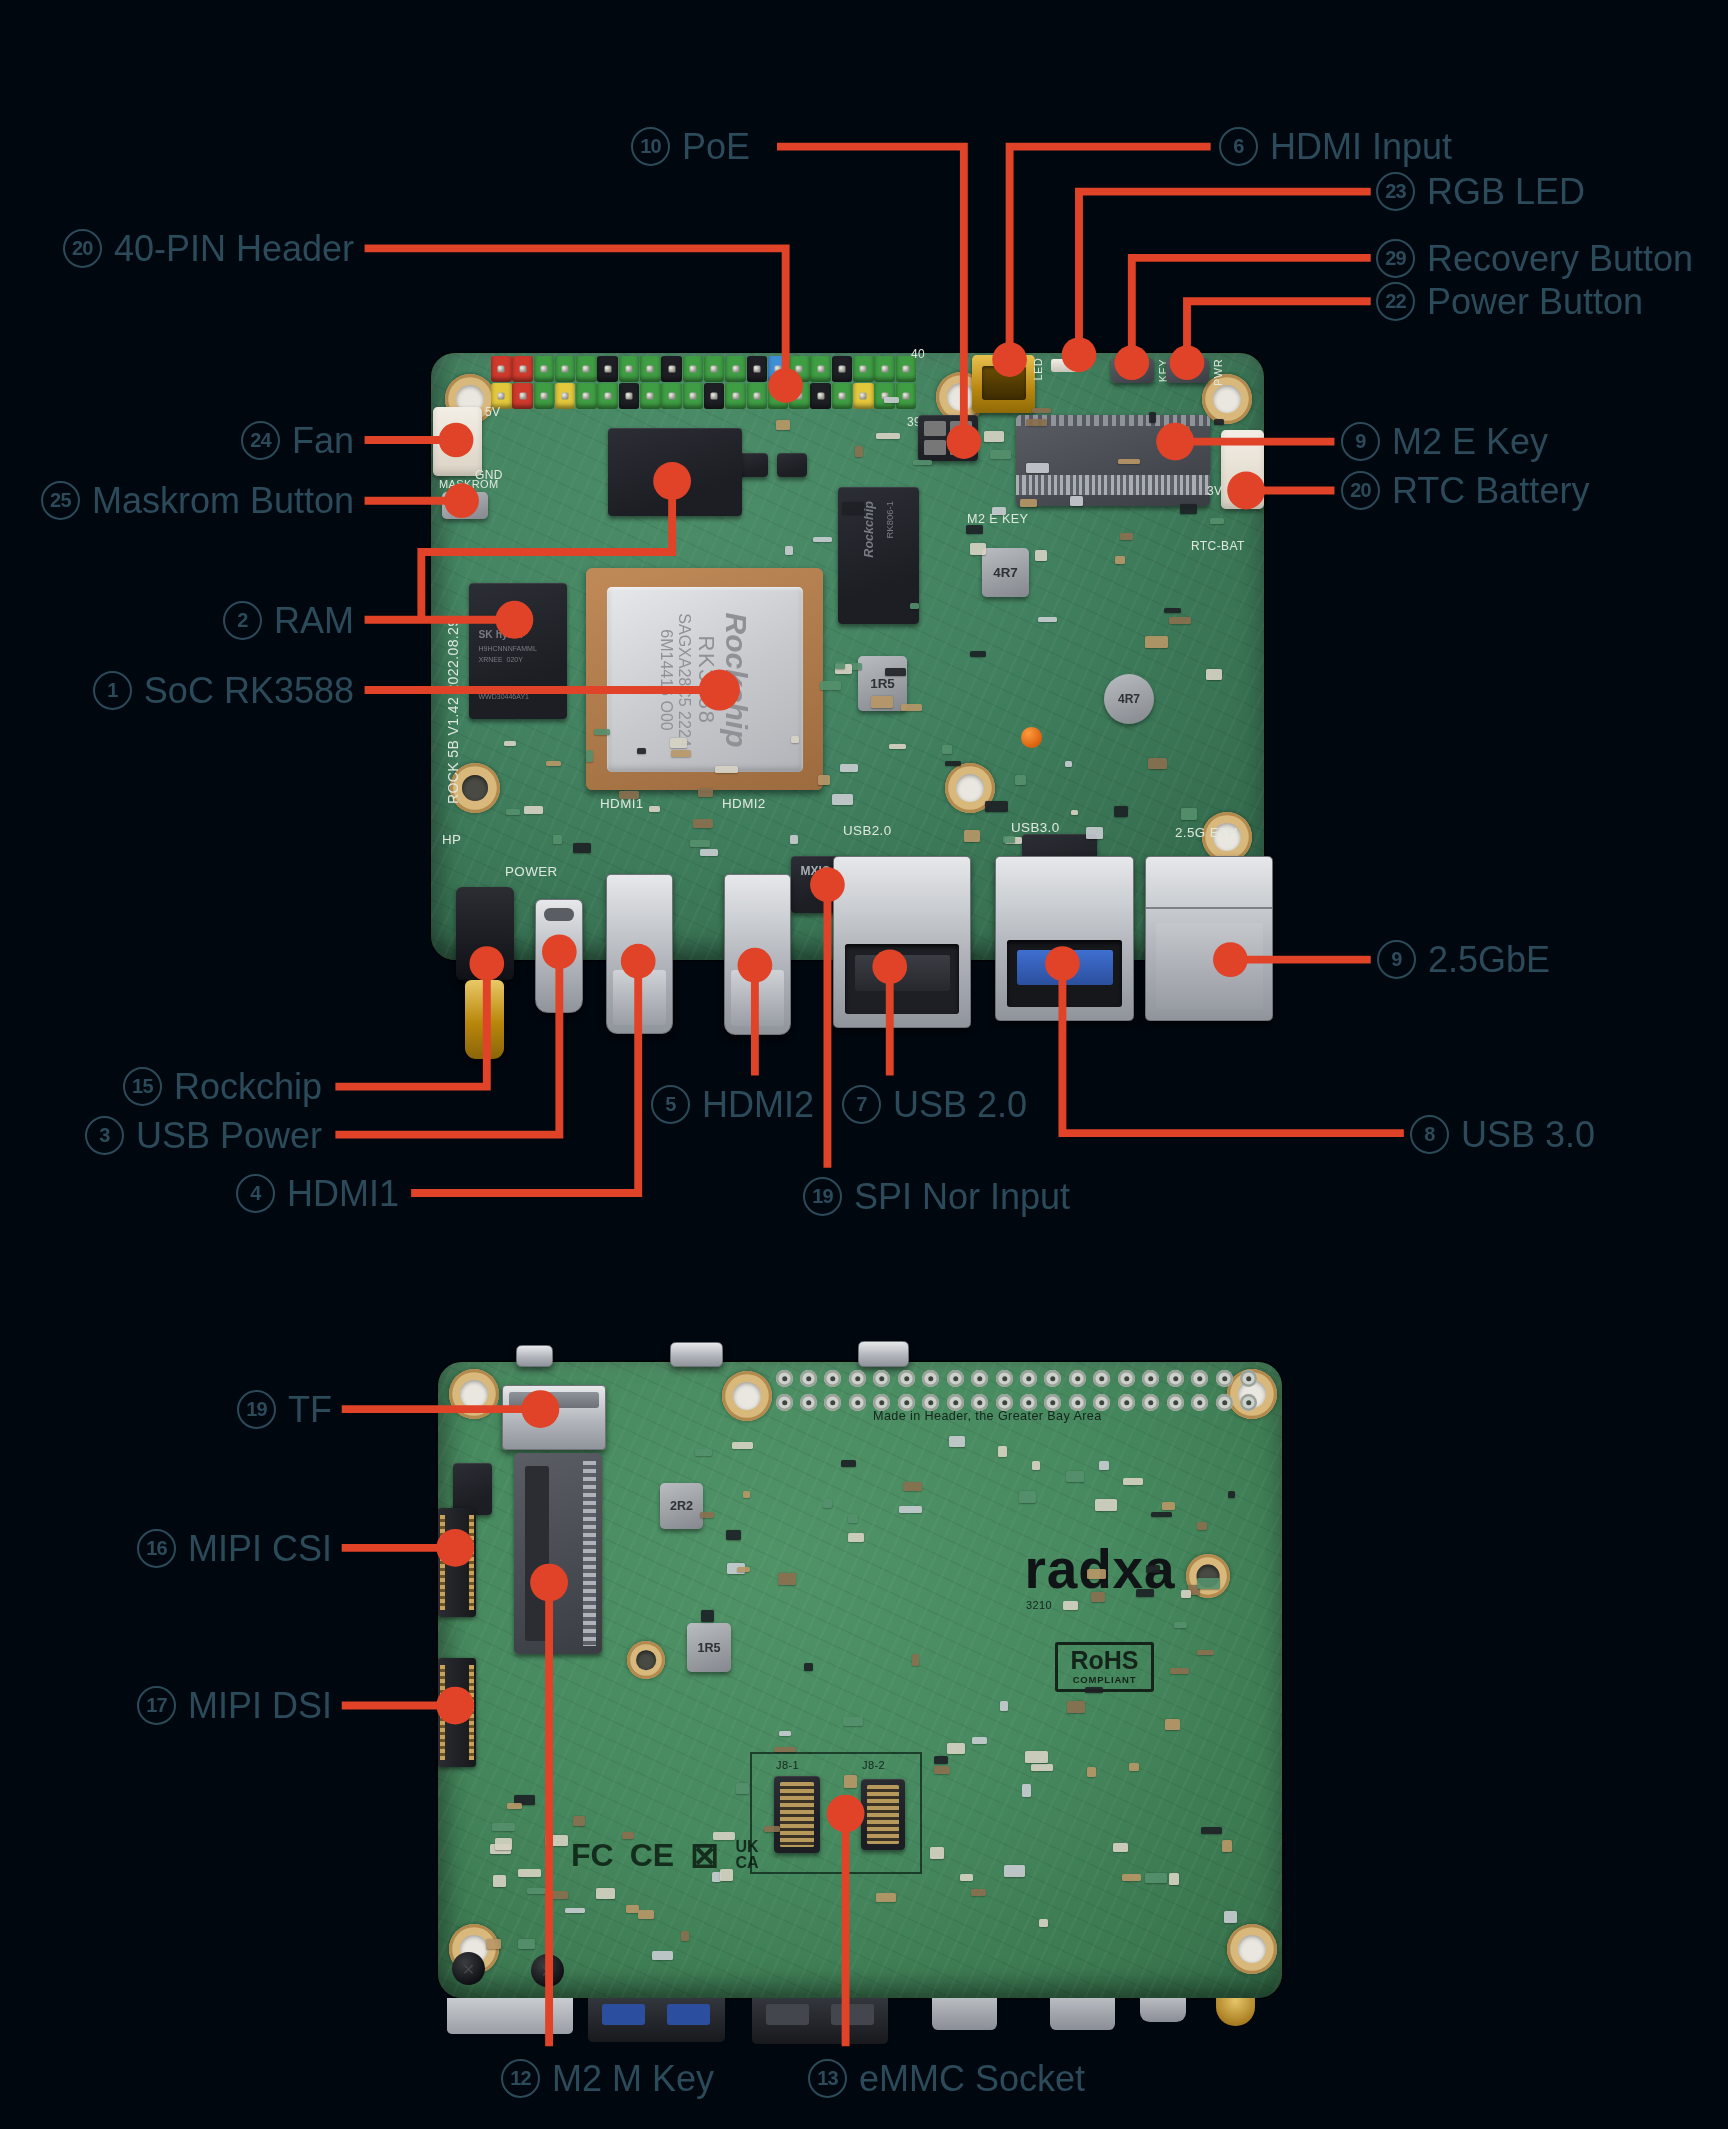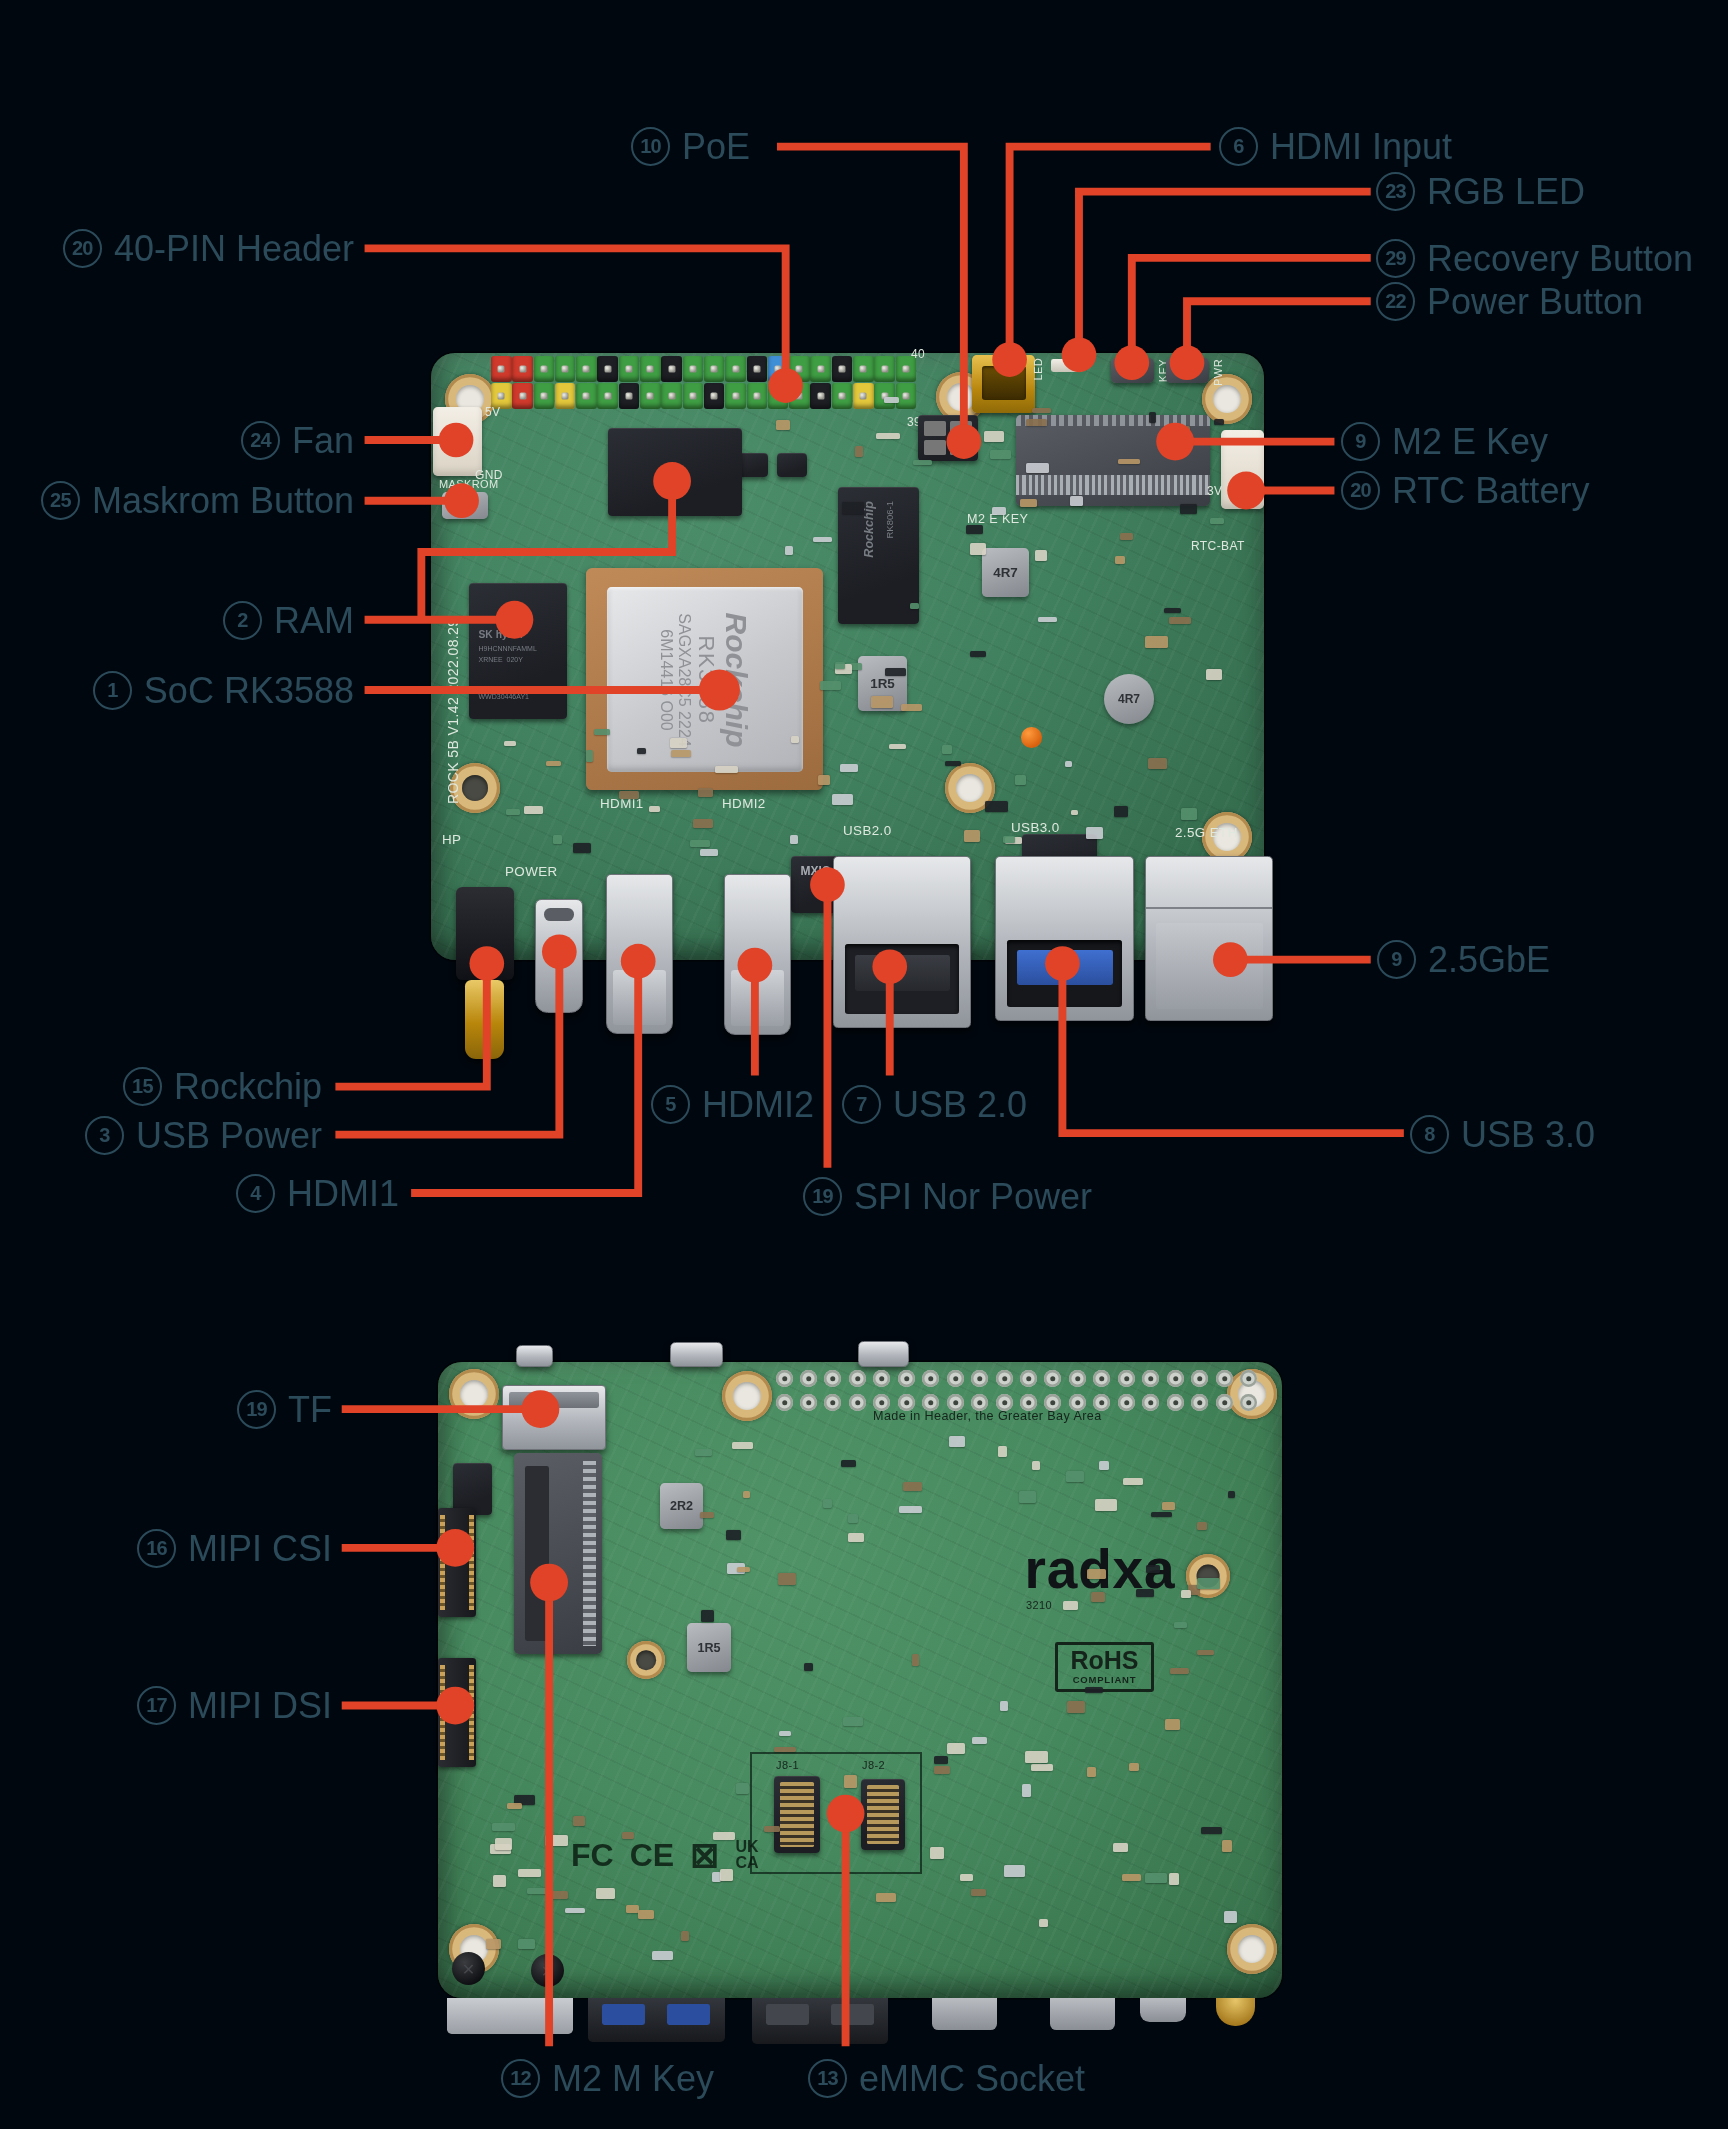--- a/index.html
+++ b/index.html
@@ -734,21 +734,21 @@
   <div class="callout" style="left:651px;top:1083px">
     <span class="cnum">5</span>
     <span>HDMI2</span>
     </div>
   <div class="callout" style="left:842px;top:1083px">
     <span class="cnum">7</span>
     <span>USB 2.0</span>
     </div>
   <div class="callout" style="left:803px;top:1175px">
     <span class="cnum">19</span>
-    <span>SPI Nor Power</span>
+    <span>SPI Nor Input</span>
     </div>
   <div class="callout r" style="right:1407px;top:1065px">
     <span class="cnum">15</span>
     <span>Rockchip</span>
     </div>
   <div class="callout r" style="right:1407px;top:1114px">
     <span class="cnum">3</span>
     <span>USB Power</span>
     </div>
   <div class="callout r" style="right:1330px;top:1172px">

